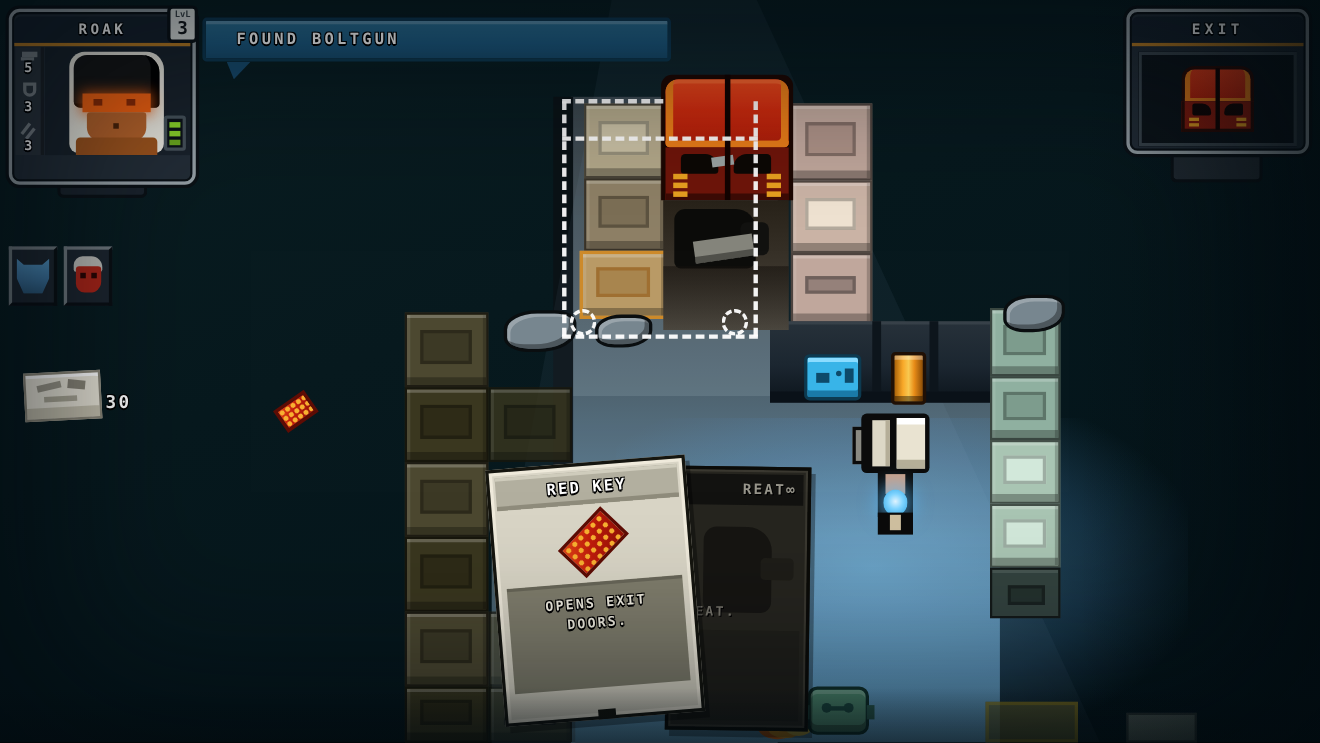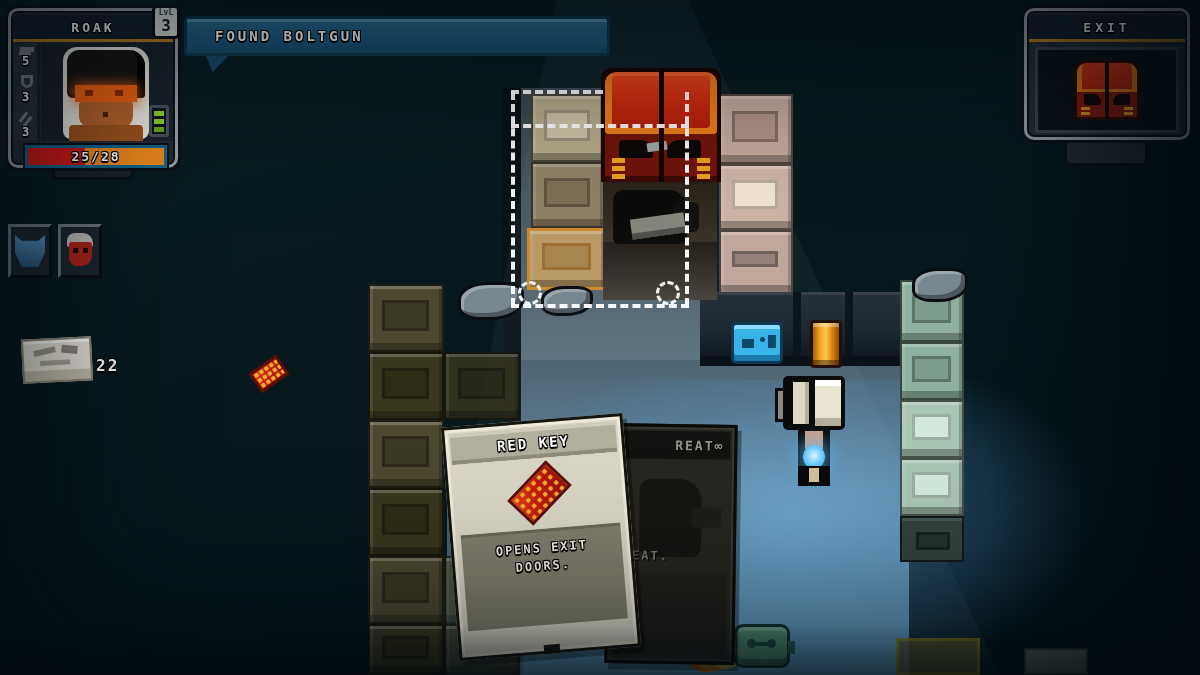--- a/index.html
+++ b/index.html
@@ -274,25 +274,20 @@
       <div class="abs" style="left:38px;top:59px;width:54px;height:26px;background:#b5622a;border-radius:3px 3px 12px 12px;">
         <div class="abs" style="left:24px;top:10px;width:5px;height:5px;background:#4a2208;"></div>
       </div>
       <div class="abs" style="left:28px;top:82px;width:74px;height:16px;background:#9d531d;border-radius:4px 4px 0 0;"></div>
 
       <div class="abs" style="left:108px;top:62px;width:20px;height:32px;background:#0c1218;border:3px solid #46525a;border-radius:3px;">
         <div class="abs" style="left:2px;top:3px;width:10px;height:5px;background:#8ad42a;box-shadow:0 8px 0 #8ad42a,0 16px 0 #6aa81e;"></div>
       </div>
     </div>
 
-    <div class="abs" style="left:14px;top:134px;width:142px;height:23px;background:#0c1218;border:3px solid #13638a;box-shadow:0 0 0 2px #0b1116;display:flex;align-items:center;justify-content:center;">
-      <div class="abs" style="left:0;top:0;width:42%;height:100%;background:#d01818;"></div>
-      <div class="abs" style="left:42%;top:0;width:58%;height:100%;background:#e8861e;"></div>
-      <span class="px" style="position:relative;font-size:13px;">25/28</span>
-    </div>
   </div>
   <div class="abs" style="left:52px;top:168px;width:82px;height:12px;background:#1a232c;border:3px solid #0b1116;border-top:none;border-radius:0 0 6px 6px;z-index:49;"></div>
 
   <div class="abs" style="left:184px;top:16px;width:426px;height:40px;background:linear-gradient(180deg,#2b7095 0%,#1d5a80 60%,#174a6c 100%);border:3px solid #0e3750;border-radius:4px;box-shadow:inset 0 3px 0 rgba(255,255,255,.22);display:flex;align-items:center;z-index:50;">
     <span class="px" style="font-size:14px;margin-left:28px;letter-spacing:3px;">FOUND BOLTGUN</span>
   </div>
   <div class="abs" style="left:206px;top:56px;width:22px;height:16px;background:#174a6c;clip-path:polygon(0 0,100% 0,30% 100%);z-index:50;"></div>
 
   <div class="panel" style="left:1024px;top:8px;width:166px;height:132px;z-index:50;">
     <div class="panel-head">
@@ -325,19 +320,19 @@
         <div class="abs" style="left:14px;top:6px;width:5px;height:5px;background:#2a0503;"></div>
       </div>
     </div>
   </div>
 
   <div class="abs" style="left:22px;top:338px;width:70px;height:44px;background:#e9e5d8;transform:rotate(-3deg);border:2px solid #8a8678;box-shadow:inset 0 -10px 0 #c5c0ae, inset 0 3px 0 #fff;z-index:50;">
     <div class="abs" style="left:10px;top:8px;width:22px;height:6px;background:#9a9688;transform:rotate(-10deg);"></div>
     <div class="abs" style="left:38px;top:6px;width:16px;height:8px;background:#8a8678;transform:rotate(8deg);"></div>
     <div class="abs" style="left:16px;top:20px;width:30px;height:5px;background:#aba796;"></div>
   </div>
-  <div class="abs px" style="left:96px;top:356px;font-size:16px;z-index:51;">22</div>
+  <div class="abs px" style="left:96px;top:356px;font-size:16px;z-index:51;">30</div>
   <div class="keycard" style="left:252px;top:362px;width:34px;height:24px;transform:rotate(-35deg);z-index:50;background-size:6px 6px,100% 100%;"></div>
 
   <div class="abs" style="left:0;top:0;width:1200px;height:675px;box-shadow:inset 0 0 140px 60px rgba(0,8,12,.55);pointer-events:none;z-index:60;"></div>
   <div class="abs" style="left:0;bottom:0;width:1200px;height:50px;background:linear-gradient(180deg,rgba(2,10,14,0),rgba(2,10,14,.5));pointer-events:none;z-index:60;"></div>
   <div class="abs" style="right:0;top:0;width:220px;height:675px;background:linear-gradient(90deg,rgba(2,10,14,0),rgba(2,10,14,.45));pointer-events:none;z-index:60;"></div>
 </div>
 
 </body></html>

